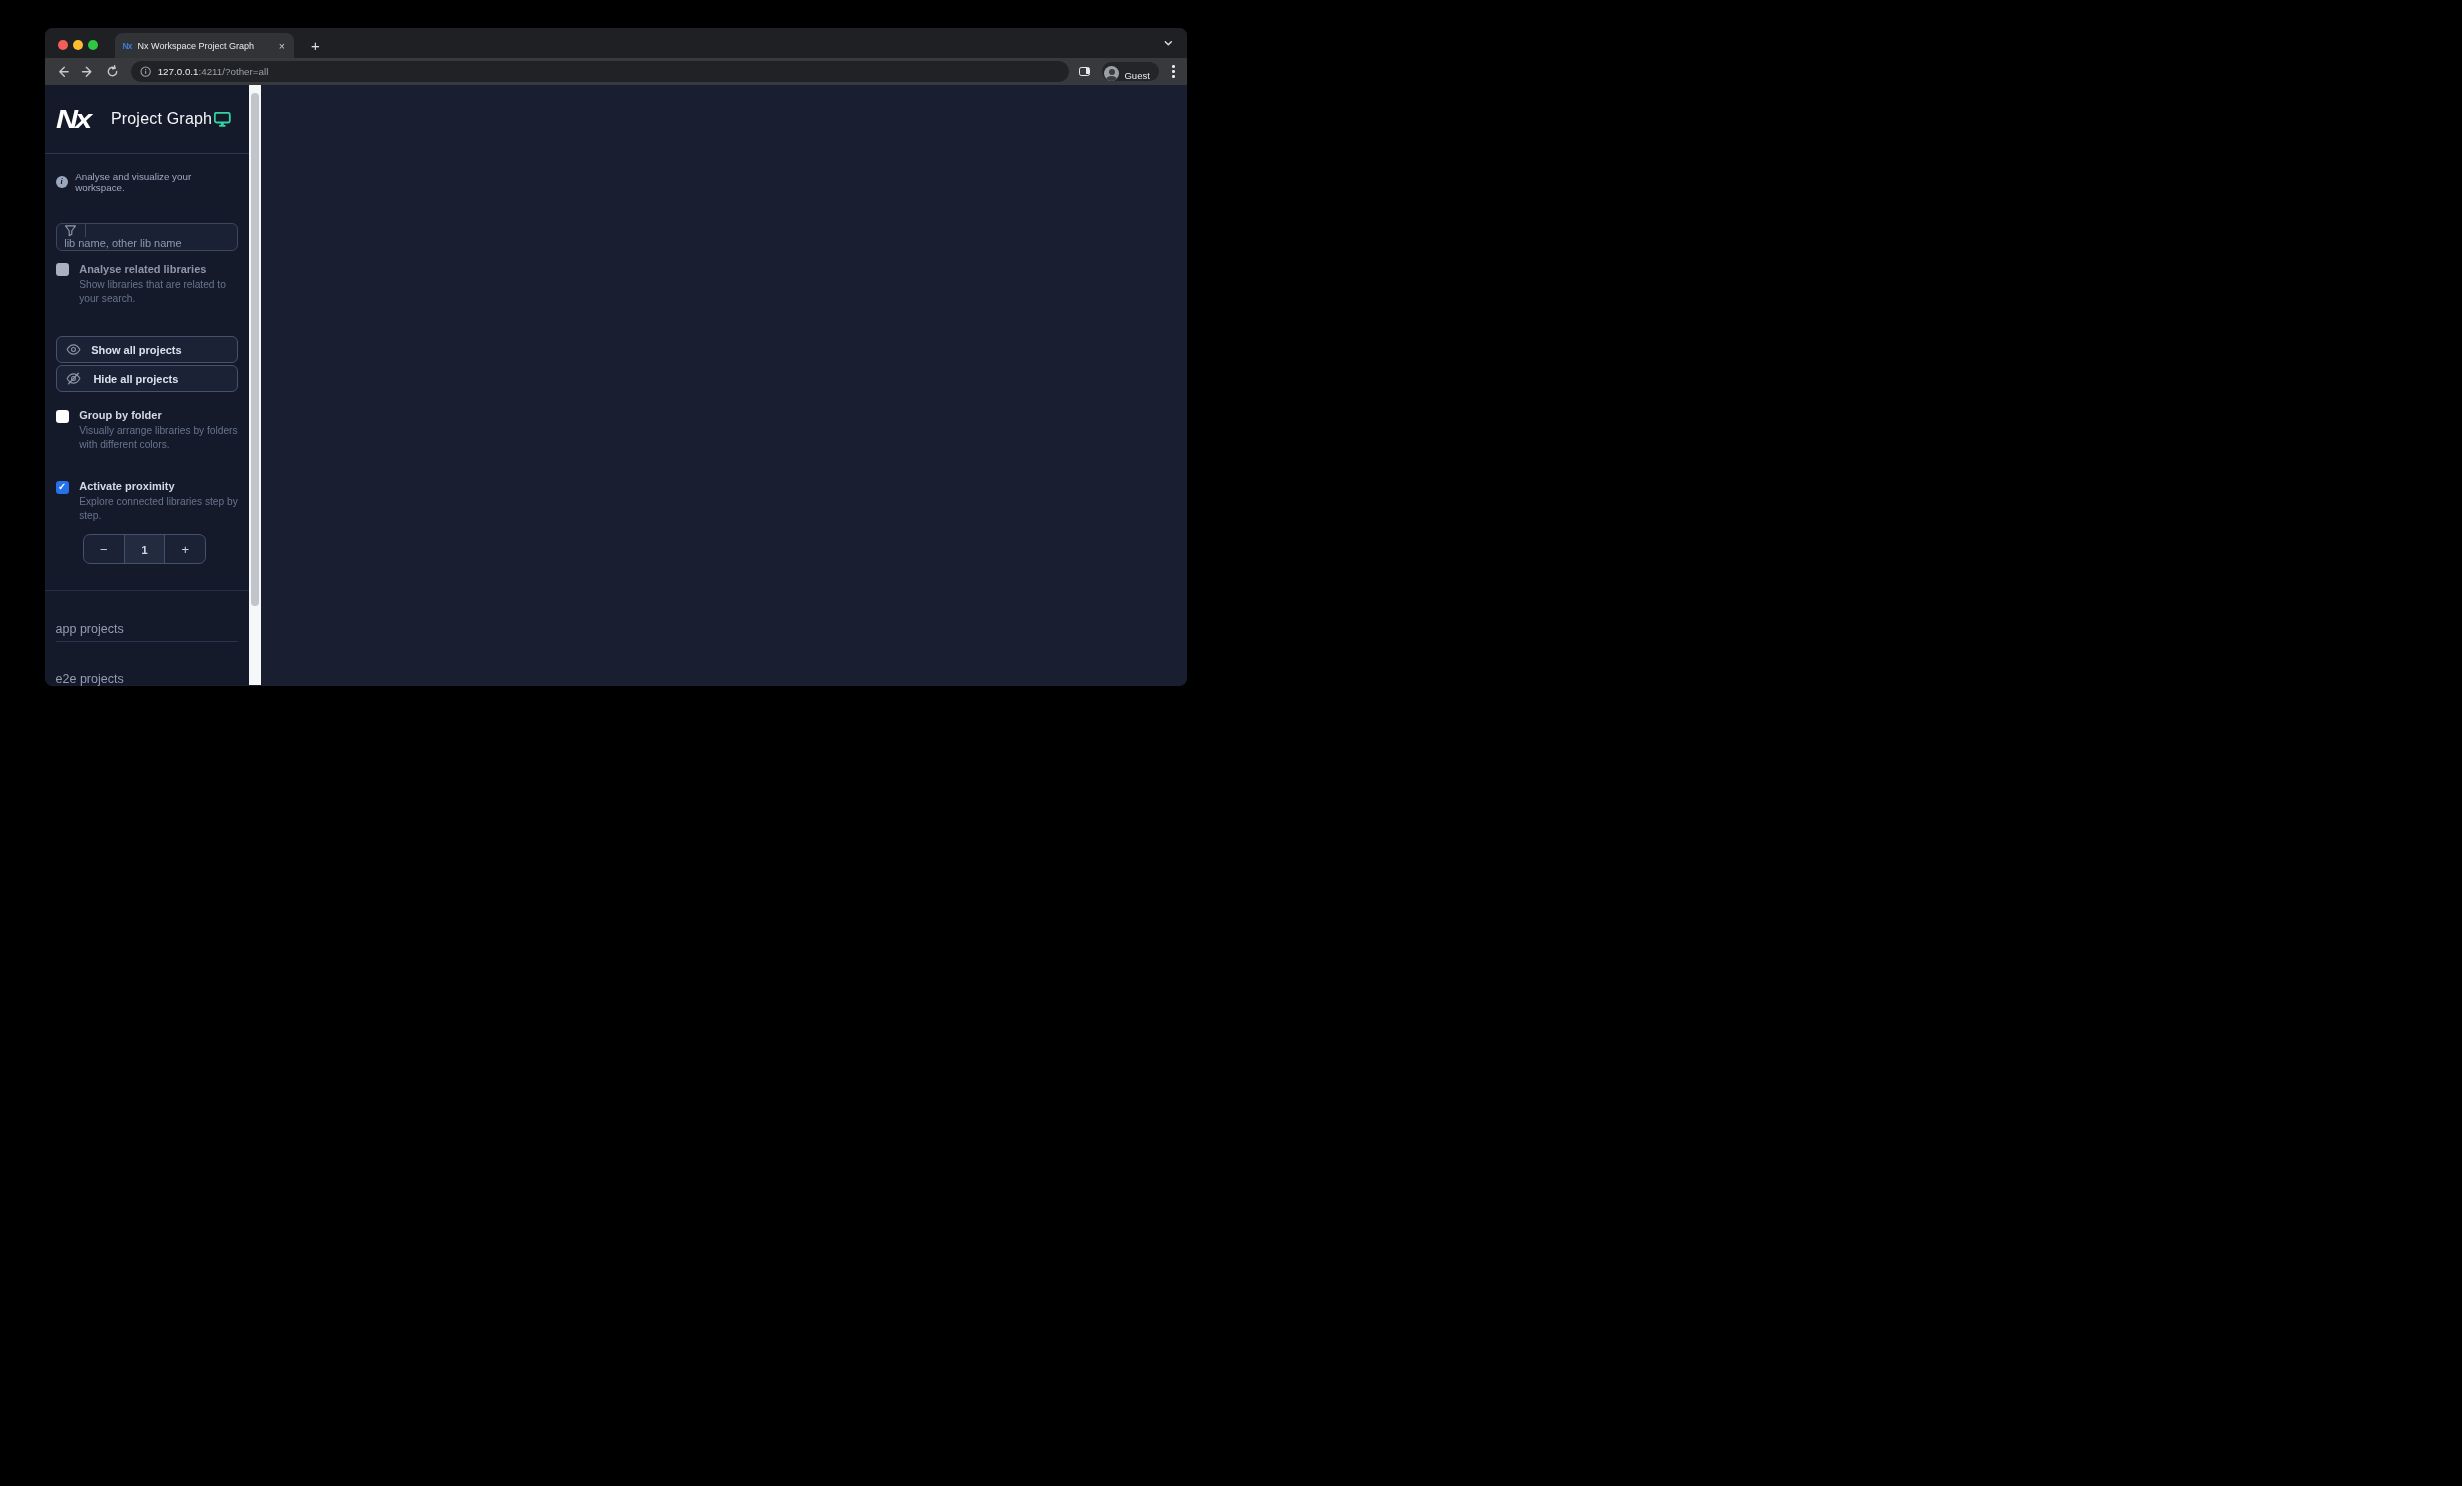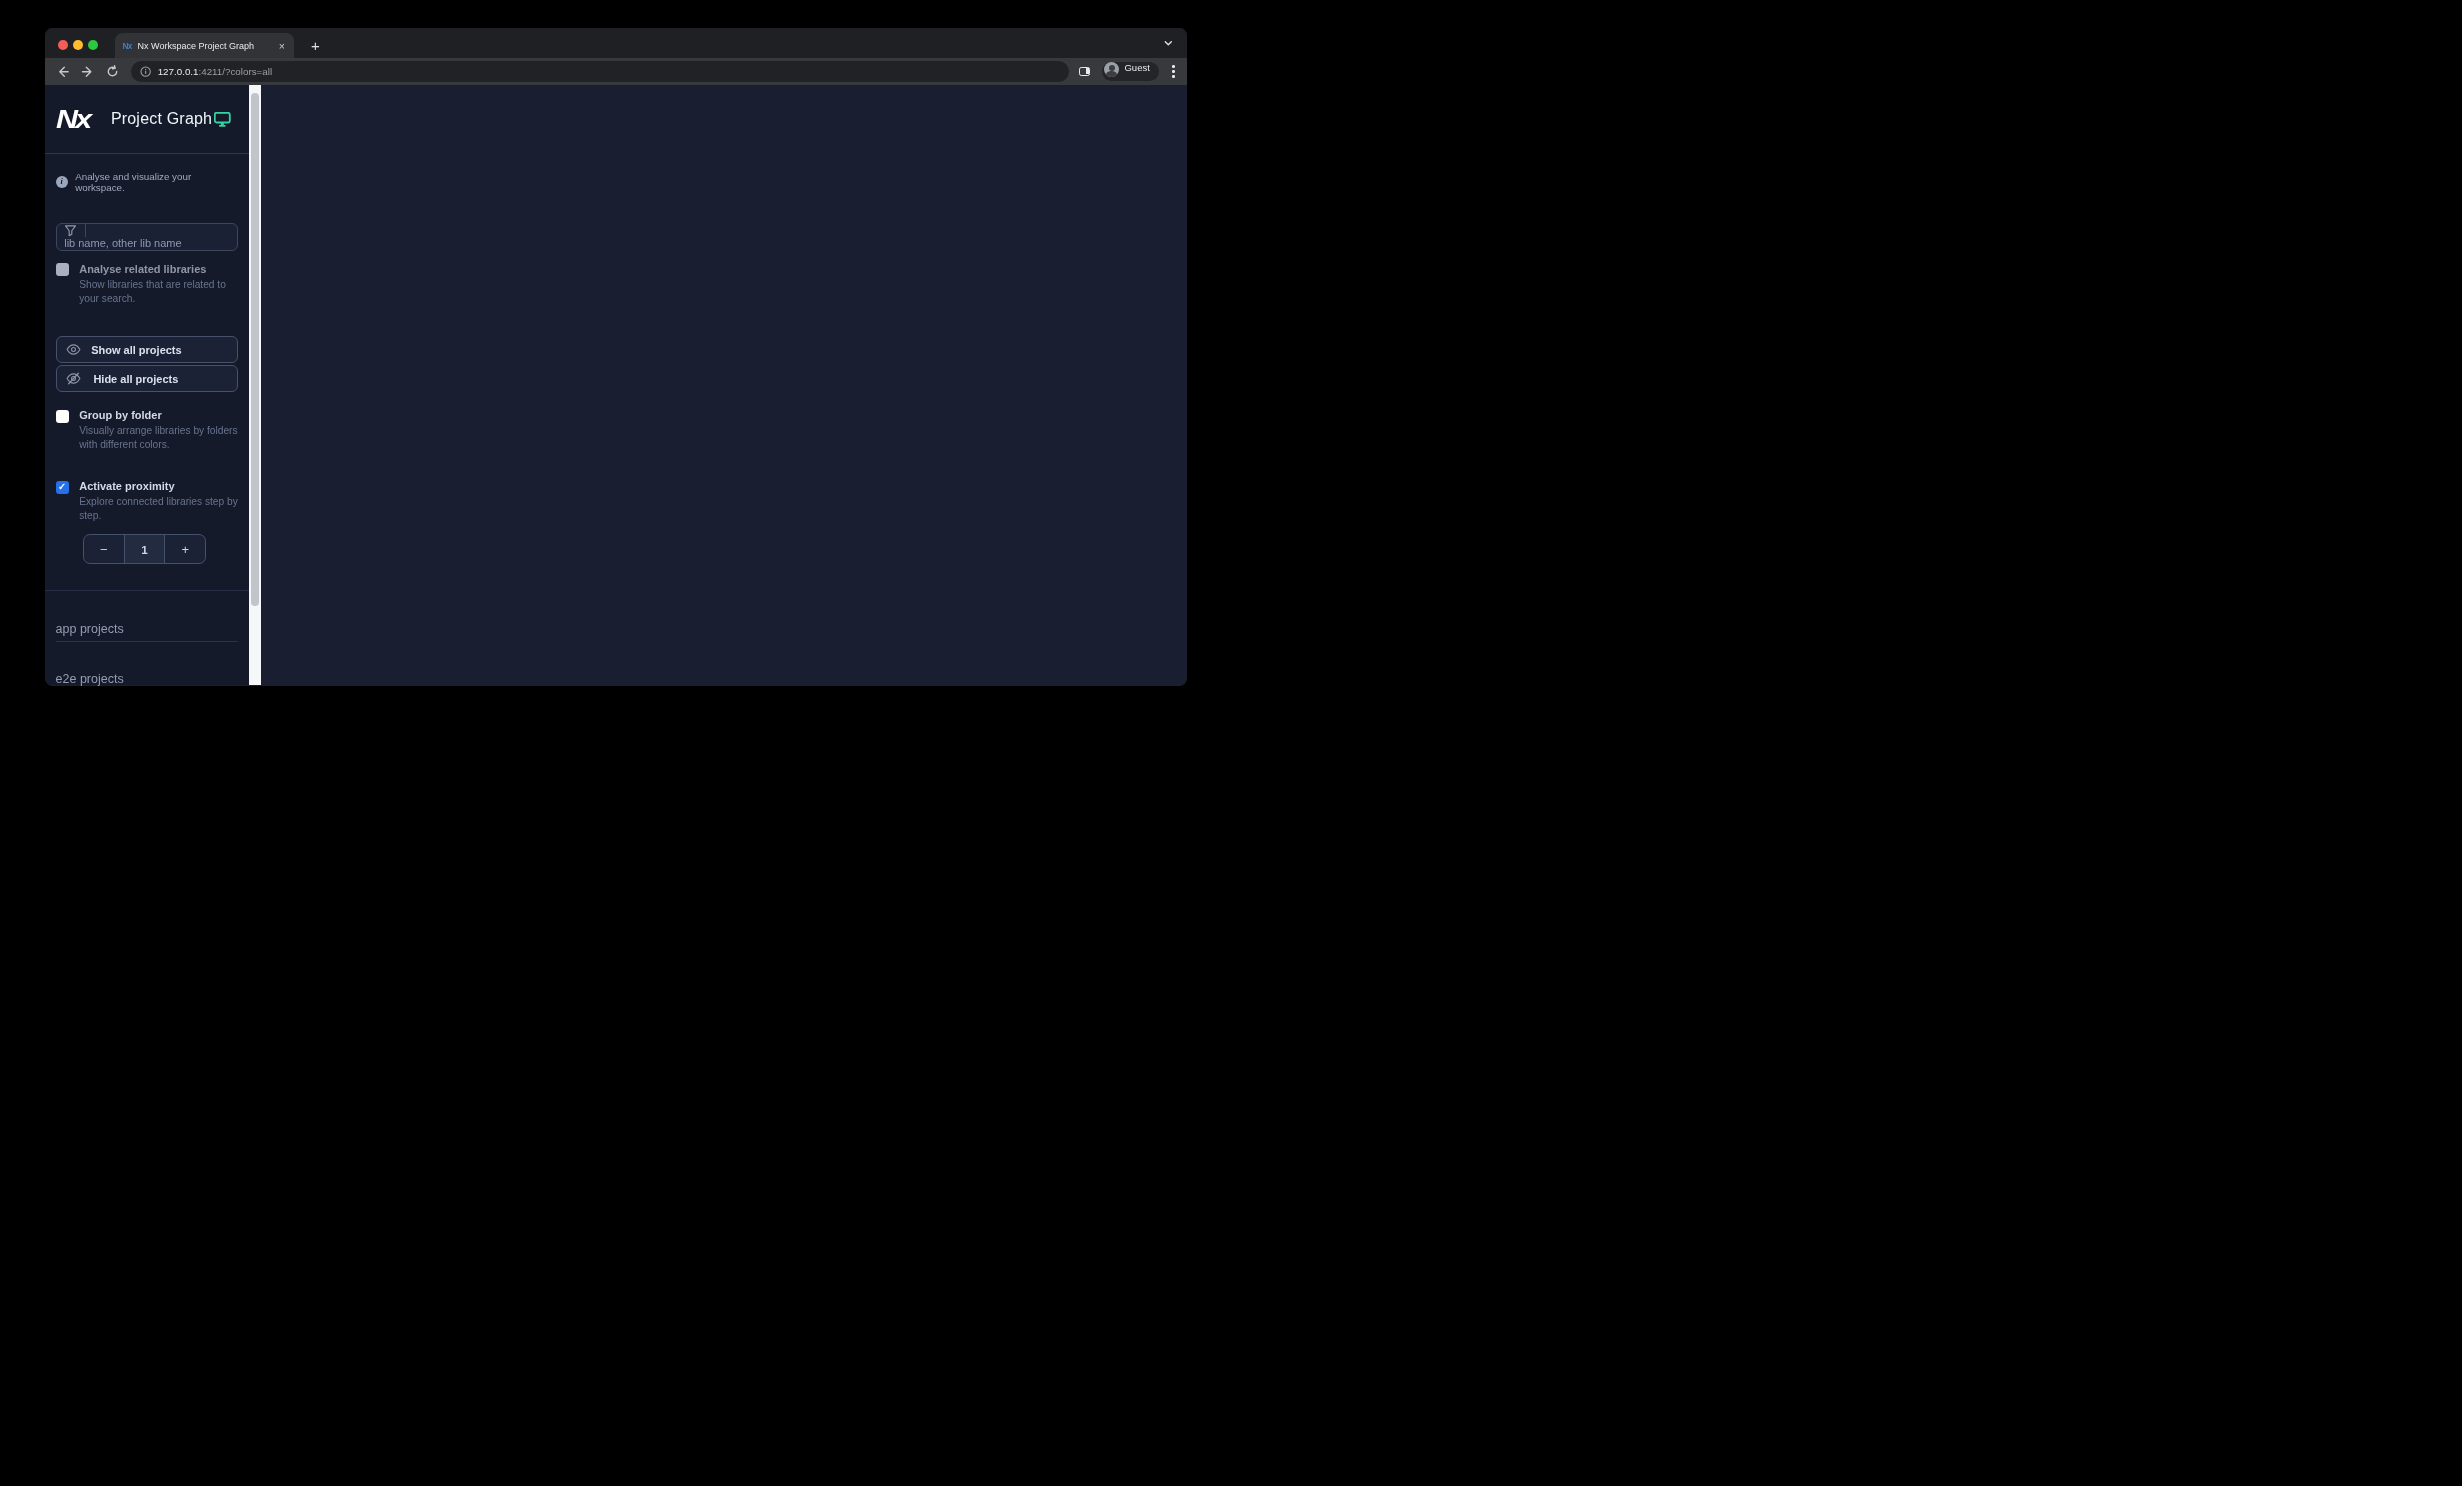--- a/index.html
+++ b/index.html
@@ -28,21 +28,21 @@
   .toolbar{position:relative;height:27px;background:#38393d;display:flex;align-items:center;padding:0 7.6px;}
   .nav-btn{width:19.7px;height:19.7px;display:flex;align-items:center;justify-content:center;margin-right:5.3px;color:#c7c9cc;}
   .urlbar{height:20.4px;flex:1;max-width:940px;background:#202225;border-radius:10.6px;display:flex;
     align-items:center;padding:0 9px;margin-left:3px;}
   .url-info{width:11.3px;height:11.3px;margin-right:6.8px;flex:none;}
   .url-text{font-size:9.8px;color:#e8eaed;white-space:nowrap;}
   .url-text .url-rest{color:#9aa0a6;}
   .toolbar-right{display:flex;align-items:center;margin-left:10.6px;}
   .split-icon{width:10.6px;height:9px;border:1.5px solid #e8eaed;border-radius:2.3px;position:relative;margin-right:12px;}
   .split-icon::after{content:"";position:absolute;right:0px;top:0;width:3px;height:6px;background:#e8eaed;}
-  .guest{height:19.7px;background:#242528;border-radius:9.8px;display:flex;align-items:flex-start;padding:0 9px 0 2.3px;margin-right:9px;}
+  .guest{height:19.7px;background:#242528;border-radius:9.8px;display:flex;align-items:flex-end;padding:0 9px 0 2.3px;margin-right:9px;}
   .guest-avatar{width:15px;height:15px;border-radius:50%;background:#9aa0a6;margin-right:5.3px;position:relative;overflow:hidden;}
   .guest-avatar::before{content:"";position:absolute;left:4.5px;top:3px;width:6px;height:6px;border-radius:50%;background:#3c3d41;}
   .guest-avatar::after{content:"";position:absolute;left:1.9px;top:9.8px;width:11.3px;height:7.6px;border-radius:50%;background:#3c3d41;}
   .guest-label{font-size:9.5px;color:#e8eaed;}
   .kebab{display:flex;flex-direction:column;gap:2.3px;padding:3px 4.5px;}
   .kebab span{width:2.6px;height:2.6px;border-radius:50%;background:#e8eaed;}
 
   
   .content{display:flex;height:600px;}
 
@@ -143,21 +143,21 @@
           <path d="M11.2 1 L11.8 4.4 L8.4 4.9" fill="none" stroke="#c7c9cc" stroke-width="1.8" stroke-linecap="round" stroke-linejoin="round"></path>
         </svg>
     </span>
 
     <div class="urlbar">
       <svg class="url-info" viewBox="0 0 16 16">
         <circle cx="8" cy="8" r="6.6" fill="none" stroke="#9aa0a6" stroke-width="1.5"></circle>
         <rect x="7.2" y="7" width="1.6" height="4.2" fill="#9aa0a6"></rect>
         <rect x="7.2" y="4.2" width="1.6" height="1.6" fill="#9aa0a6"></rect>
       </svg>
-      <span class="url-text"><span>127.0.0.1</span><span class="url-rest">:4211/?colors=all</span></span>
+      <span class="url-text"><span>127.0.0.1</span><span class="url-rest">:4211/?other=all</span></span>
     </div>
 
     <div class="toolbar-right">
       <span class="split-icon"></span>
       <div class="guest">
         <span class="guest-avatar"></span>
         <span class="guest-label">Guest</span>
       </div>
       <div class="kebab">
           <span></span>

